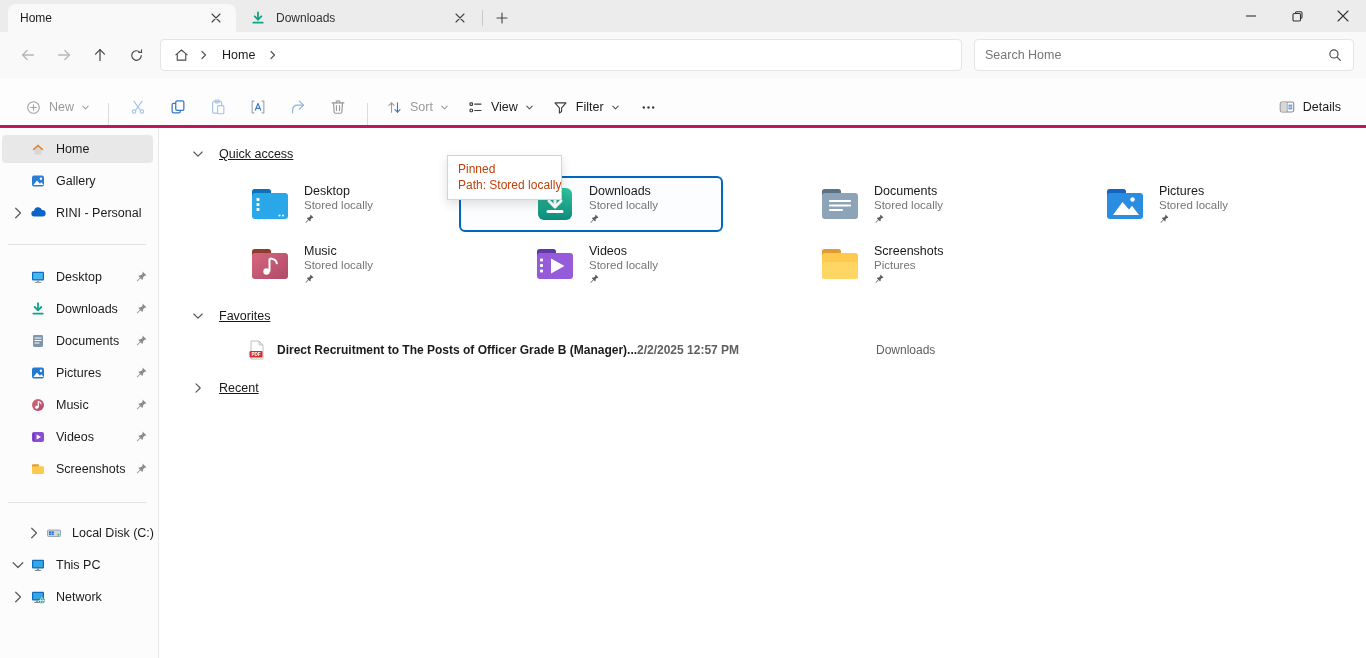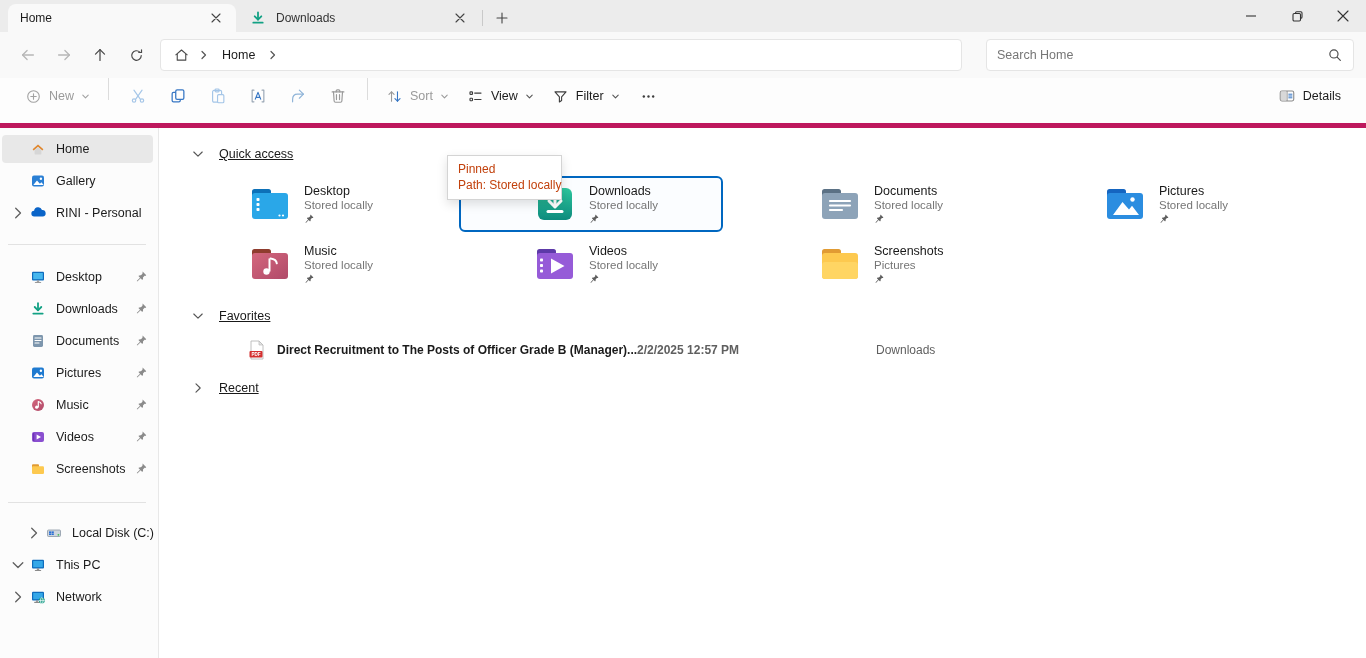--- a/index.html
+++ b/index.html
@@ -21,26 +21,26 @@
   .winctrls { margin-left:auto; display:flex; align-self:flex-start; height:32px; }
   .winbtn { width:46px; height:32px; display:flex; align-items:center; justify-content:center; }
 
   
   .navbar { height:46px; background:#f9f9f9; display:flex; align-items:center; padding:0 12px 0 10px; flex:none; }
   .navbtn { width:36px; height:34px; display:flex; align-items:center; justify-content:center; border-radius:5px; flex:none; }
   .addressbar { width:802px; height:32px; margin-left:6px; background:#fff; border:1px solid #e5e5e5; border-radius:4px; display:flex; align-items:center; padding:0 6px; }
   .crumb-btn { height:26px; display:flex; align-items:center; padding:0 6px; border-radius:4px; }
   .crumb-label { font-size:12.5px; color:#1b1b1b; padding:0 4px; }
   .crumb-chev { width:12px; height:12px; margin:0 2px; }
-  .searchbar { flex:1; height:32px; margin-left:24px; background:#fff; border:1px solid #e5e5e5; border-radius:4px; display:flex; align-items:center; padding:0 10px; }
+  .searchbar { flex:1; height:32px; margin-left:12px; background:#fff; border:1px solid #e5e5e5; border-radius:4px; display:flex; align-items:center; padding:0 10px; }
   .searchbar input { flex:1; border:0; outline:0; background:transparent; font-size:12.5px; color:#333; font-family:"Liberation Sans",sans-serif; }
   .searchbar input::placeholder { color:#767676; }
 
   
-  .toolbar { height:50px; background:#fdfdfd; border-bottom:5px solid #be185d; display:flex; align-items:flex-start; padding:0 16px; flex:none; }
+  .toolbar { height:50px; background:#fdfdfd; border-bottom:3px solid #be185d; display:flex; align-items:flex-end; padding:0 16px; flex:none; }
   .tbtn { height:36px; padding:0 9px; display:flex; align-items:center; gap:7px; border-radius:5px; font-size:12.5px; }
   .tbtn.icon-only { width:40px; padding:0; justify-content:center; }
   .tsep { width:1px; height:22px; background:#dcdcdc; margin:0 9px; }
   .tspacer { flex:1; }
   .lbl-dim { color:#9a9a9a; }
   .lbl { color:#1b1b1b; }
 
   
   .main { flex:1; display:flex; min-height:0; }
   .sidebar { width:159px; flex:none; background:#fcfcfc; border-right:1px solid #e8e8e8; padding-top:7px; }

